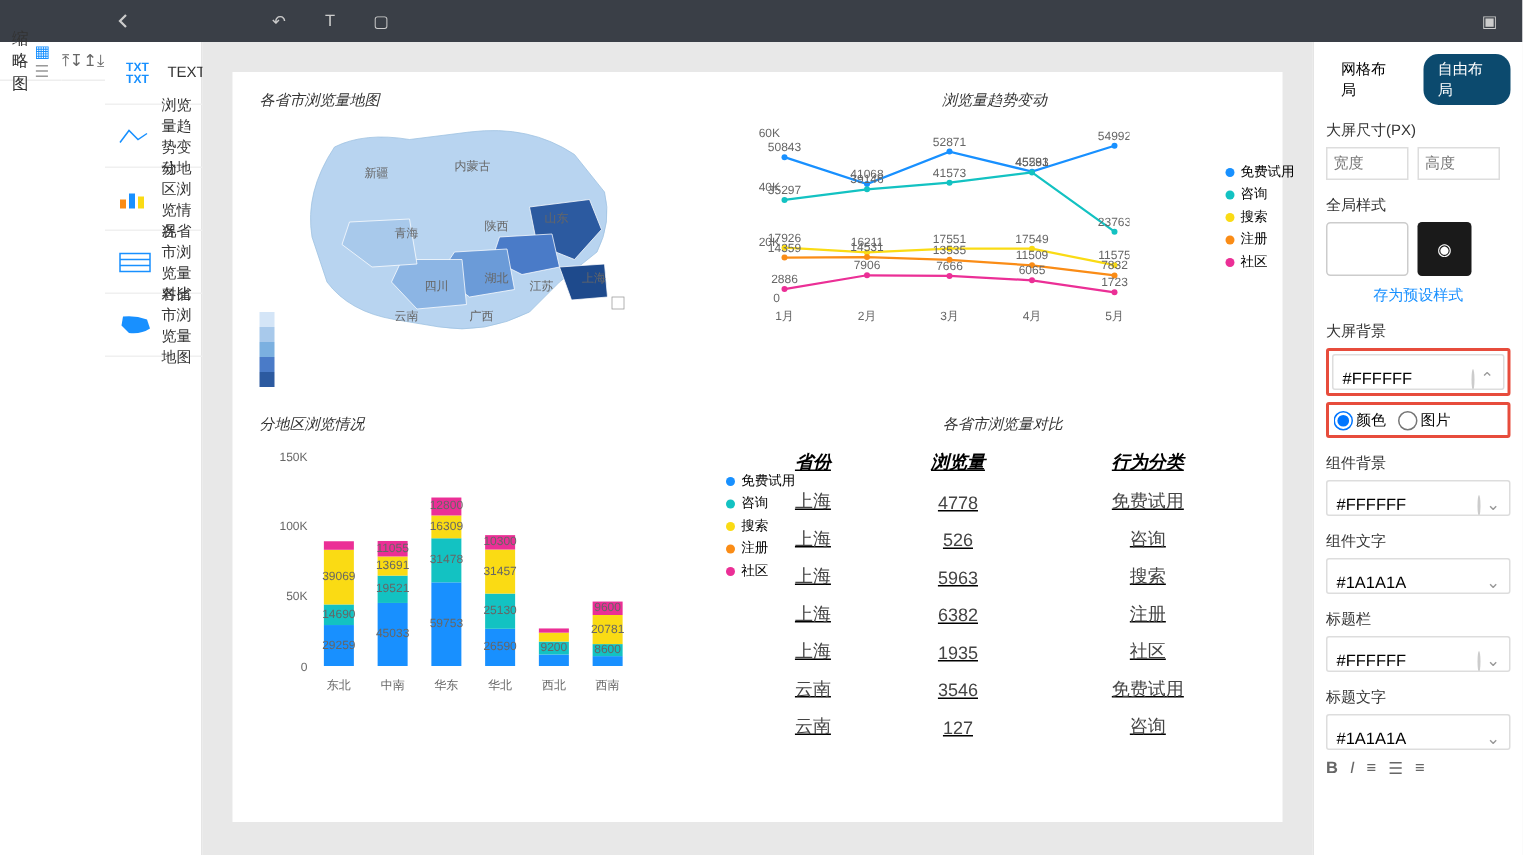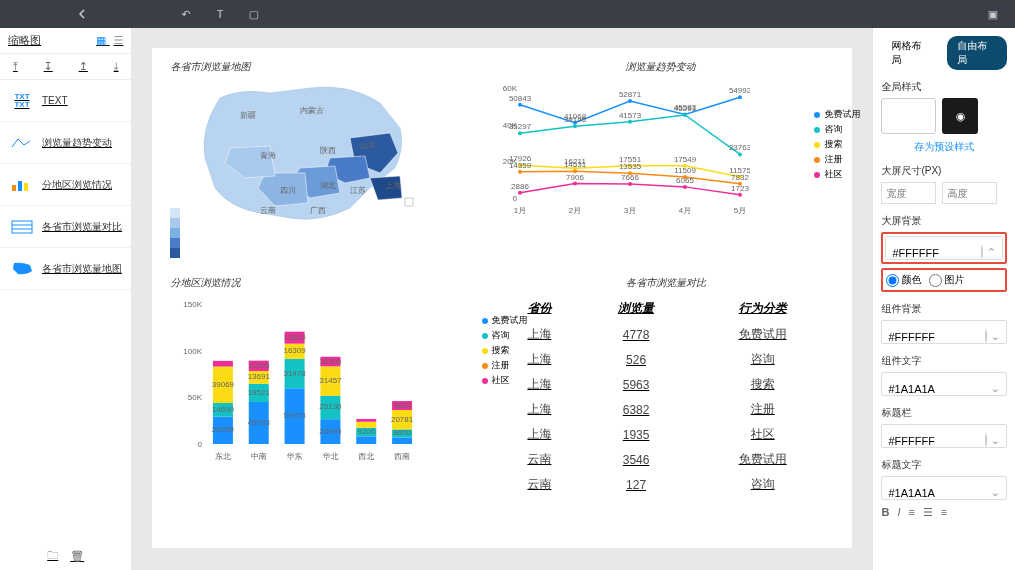--- a/index.html
+++ b/index.html
@@ -2,21 +2,21 @@
 <html><head>
 <meta charset="utf-8">
 <style>
 * { margin: 0; padding: 0; box-sizing: border-box; font-family: "Microsoft YaHei", Arial, sans-serif; }
 body { background: #f5f5f5; width: 1015px; height: 570px; overflow: hidden; font-size: 11px; }
 .topbar { height: 28px; background: #3a3f47; display: flex; align-items: center; padding: 0 10px; }
 .topbar .back { width: 24px; height: 20px; display: flex; align-items: center; justify-content: center; margin-left: 60px; }
 .topbar .tool { width: 24px; height: 20px; display: flex; align-items: center; justify-content: center; margin-left: 10px; color: #ccc; }
 .topbar .spacer { flex: 1; }
 .main { display: flex; height: 542px; }
-.left-panel { width: 135px; background: #fff; border-right: 1px solid #e5e5e5; display: flex; flex-direction: column; text-decoration: underline; }
+.left-panel { width: 135px; background: #fff; border-right: 1px solid #e5e5e5; display: flex; flex-direction: row; }
 .lp-header { height: 26px; display: flex; align-items: center; justify-content: space-between; padding: 0 8px; border-bottom: 1px solid #eee; }
 .lp-header .title { color: #333; }
 .lp-header .icons span { margin-left: 4px; color: #1890ff; }
 .lp-arrows { height: 26px; display: flex; align-items: center; justify-content: space-around; border-bottom: 1px solid #eee; color: #666; }
 .lp-item { height: 42px; display: flex; align-items: center; padding: 0 8px; border-bottom: 1px solid #f0f0f0; }
 .lp-item .thumb { width: 28px; height: 20px; margin-right: 6px; display: flex; align-items: center; justify-content: center; }
 .lp-item .lbl { color: #333; font-size: 10px; }
 .lp-footer { margin-top: auto; height: 28px; display: flex; align-items: center; justify-content: center; gap: 12px; color: #666; }
 .canvas { flex: 1; background: #e8e8e8; padding: 20px; position: relative; }
 .dashboard { background: #fff; width: 700px; height: 500px; margin: 0 auto; padding: 12px 18px; position: relative; }
@@ -379,33 +379,33 @@
       </div>
     </div>
   </div>
 
   <div class="right-panel">
     <div class="rp-tabs">
       <div class="rp-tab">网格布局</div>
       <div class="rp-tab active">自由布局</div>
     </div>
     <div class="rp-section">
+      <div class="rp-label">大屏尺寸(PX)</div>
+      <div class="rp-size">
+        <input placeholder="宽度" style="">
+        <input placeholder="高度" style="">
+      </div>
+    </div>
+    <div class="rp-section">
       <div class="rp-label">全局样式</div>
       <div class="rp-preview">
         <div class="box1"></div>
         <div class="box2">◉</div>
       </div>
       <div class="rp-link">存为预设样式</div>
-    </div>
-    <div class="rp-section">
-      <div class="rp-label">大屏尺寸(PX)</div>
-      <div class="rp-size">
-        <input placeholder="宽度" style="">
-        <input placeholder="高度" style="">
-      </div>
     </div>
     <div class="rp-section">
       <div class="rp-label">大屏背景</div>
       <div class="rp-bg-group">
         <div class="rp-color">
           <span>#FFFFFF</span>
           <span><span class="swatch" style="background:#fff;border:1px solid #ccc"></span><span class="chev">⌃</span></span>
         </div>
       </div>
       <div class="rp-radio-row">

